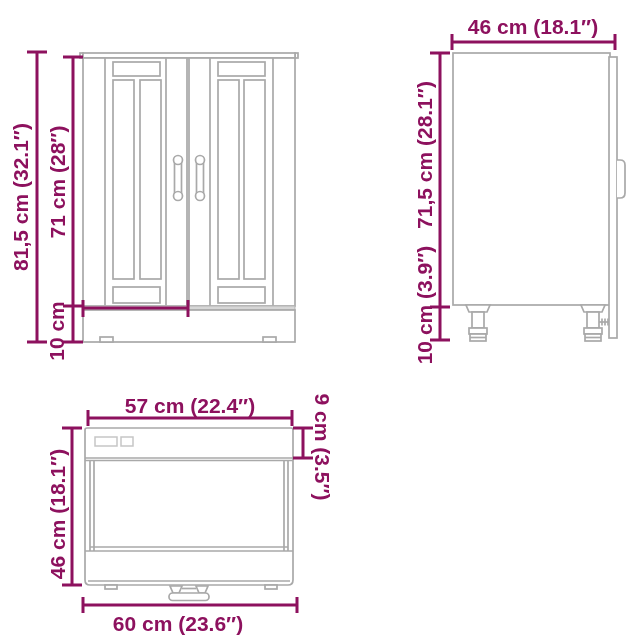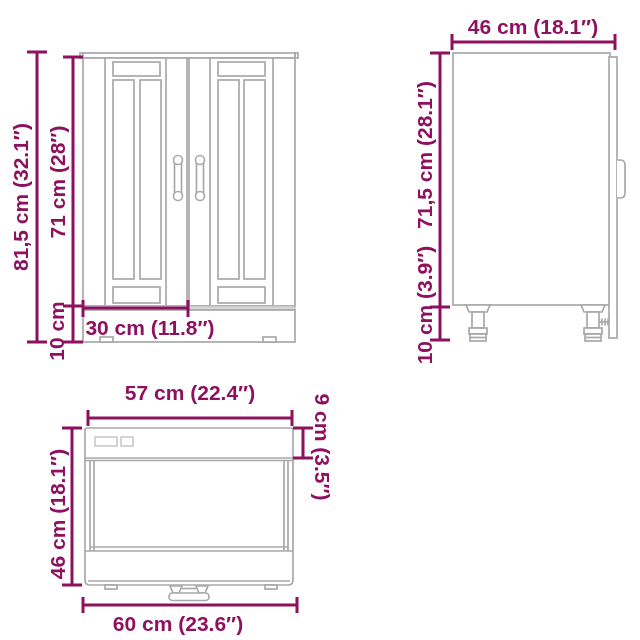--- a/index.html
+++ b/index.html
@@ -125,24 +125,23 @@
 
     <path class="dim" d="M88,418 H292 M88,410 V426 M292,410 V426"></path>
     <path class="dim" d="M303,428 V458 M293,428 H313 M293,458 H313"></path>
     <path class="dim" d="M72,428 V585 M62,428 H82 M62,585 H82"></path>
     <path class="dim" d="M83,605 H297 M83,597 V613 M297,597 V613"></path>
   </svg>
 
   <div class="lbl v" style="left:20px;top:197px;">81,5 cm (32.1″)</div>
   <div class="lbl v" style="left:57px;top:182px;">71 cm (28″)</div>
   <div class="lbl v" style="left:56px;top:331px;">10 cm</div>
-  <div class="lbl h" style="left:150px;top:327px;">30 cm (11.8″)</div>
 
   <div class="lbl h" style="left:533px;top:26px;">46 cm (18.1″)</div>
   <div class="lbl v" style="left:424px;top:155px;">71,5 cm (28.1″)</div>
   <div class="lbl v" style="left:424px;top:305px;">10 cm (3.9″)</div>
 
-  <div class="lbl h" style="left:190px;top:392px;">57 cm (22.4″)</div>
+  <div class="lbl h" style="left:190px;top:405px;">57 cm (22.4″)</div>
   <div class="lbl v90" style="left:322px;top:447px;">9 cm (3.5″)</div>
   <div class="lbl v" style="left:57px;top:514px;">46 cm (18.1″)</div>
   <div class="lbl h" style="left:178px;top:623px;">60 cm (23.6″)</div>
 
 </div>
 
 </body></html>

